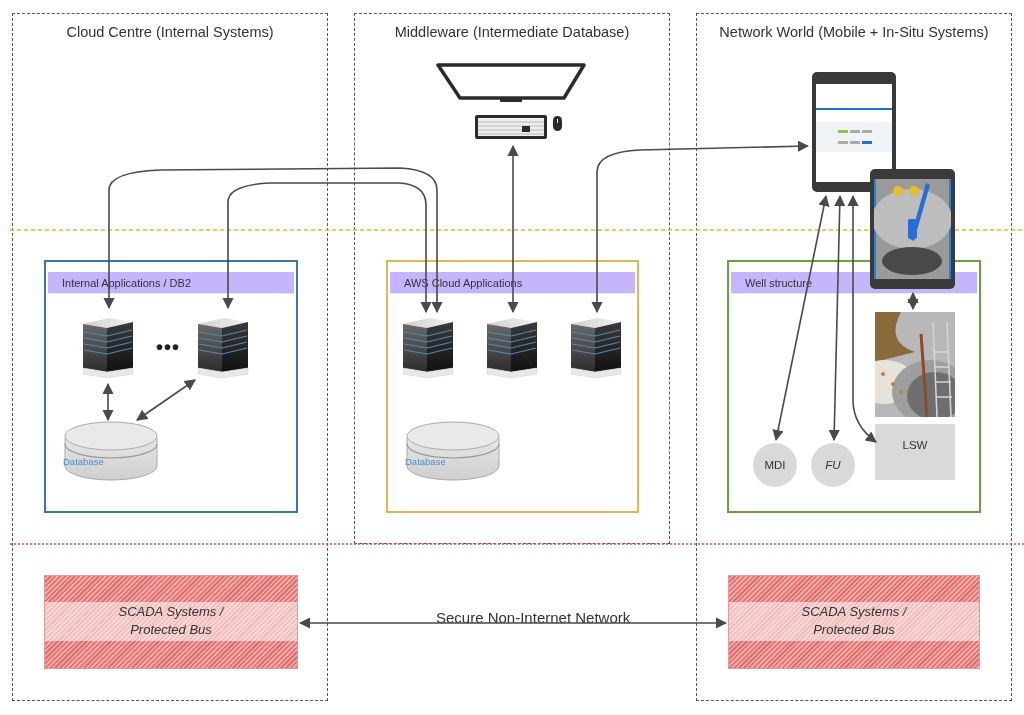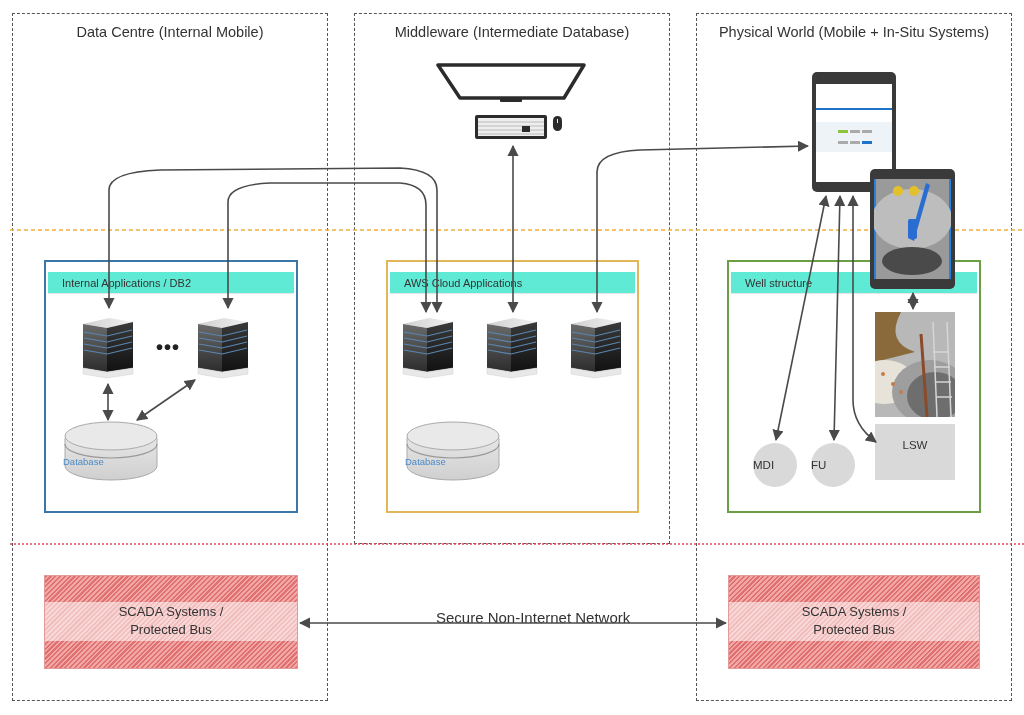--- a/index.html
+++ b/index.html
@@ -1,46 +1,46 @@
 <!DOCTYPE html>
 <html><head>
 <meta charset="utf-8">
 <style>
   html, body { margin:0; padding:0; background:#fff; }
   body { width:1024px; height:715px; position:relative; overflow:hidden; font-family:"Liberation Sans", sans-serif; color:#333; }
   .abs { position:absolute; }
   .zone { position:absolute; border:1.3px dashed #555; box-sizing:border-box; }
   .zone-title { position:absolute; left:0; right:0; top:10px; text-align:center; font-size:14.5px; color:#333; }
   .group { position:absolute; box-sizing:border-box; background:#fff; }
-  .group-header { position:absolute; left:2px; right:2px; top:10px; height:22px; border-bottom:1px solid #e6e6e6; background:#5eead4; font-size:11px; color:#333; padding-left:14px; line-height:22px; box-sizing:border-box; }
+  .group-header { position:absolute; left:2px; right:2px; top:10px; height:22px; border-bottom:1px solid #e6e6e6; background:#c4b5fd; font-size:11px; color:#333; padding-left:14px; line-height:22px; box-sizing:border-box; }
   .server { position:absolute; width:54px; height:64px; }
   .db { position:absolute; width:96px; height:62px; }
   .db-label { position:absolute; left:0; right:0; top:36px; text-align:left; font-size:9.5px; color:#4a8ac6; }
   .ellipsis { position:absolute; font-size:20px; font-weight:bold; color:#222; letter-spacing:1px; }
-  .circle-node { position:absolute; width:44px; height:44px; border-radius:50%; background:#d9d9d9; font-size:11.5px; text-align:left; line-height:44px; color:#333; }
+  .circle-node { position:absolute; width:44px; height:44px; border-radius:50%; background:#d9d9d9; font-size:11.5px; text-align:center; line-height:44px; color:#333; }
   .rect-node { position:absolute; background:#d9d9d9; font-size:11.5px; text-align:center; color:#333; }
   .scada { position:absolute; box-sizing:border-box; border:1px solid #e39a9a;
-    background: repeating-linear-gradient(135deg, #e06f70 0px, #e06f70 1.6px, #f2a7a7 1.6px, #f2a7a7 3.4px); }
+    background: repeating-linear-gradient(135deg, #e06f70 0px, #e06f70 1.6px, #f2a7a7 1.6px, #f2a7a7 3.4px); font-style: italic; }
   .scada-label { position:absolute; left:0; right:0; top:26px; height:38px; background:rgba(255,255,255,0.55); text-align:center; font-size:13px; line-height:18px; color:#333; padding-top:1px; }
   .net-label { position:absolute; font-size:15px; color:#333; }
   .tablet { position:absolute; background:#3a3a3a; border-radius:5px; }
   .tablet-screen { position:absolute; background:#fff; }
   svg.overlay { position:absolute; left:0; top:0; pointer-events:none; }
 </style>
 </head>
 <body>
 
 <div class="zone" style="left:12px; top:13px; width:316px; height:688px;">
-  <div class="zone-title">Data Centre (Internal Mobile)</div>
+  <div class="zone-title">Cloud Centre (Internal Systems)</div>
 </div>
 <div class="zone" style="left:354px; top:13px; width:316px; height:531px;">
   <div class="zone-title">Middleware (Intermediate Database)</div>
 </div>
 <div class="zone" style="left:696px; top:13px; width:316px; height:688px;">
-  <div class="zone-title">Physical World (Mobile + In-Situ Systems)</div>
+  <div class="zone-title">Network World (Mobile + In-Situ Systems)</div>
 </div>
 
 <svg class="overlay" width="1024" height="715">
   <line x1="10" y1="230" x2="1024" y2="230" stroke="#f0b03c" stroke-width="1.6" stroke-dasharray="4,3"></line>
   <line x1="10" y1="544" x2="1024" y2="544" stroke="#e0485a" stroke-width="1.6" stroke-dasharray="2,2"></line>
 </svg>
 
 <div class="group" style="left:44px; top:260px; width:254px; height:253px; border:2px solid #3b76a8;">
   <div class="group-header">Internal Applications / DB2</div>
 </div>
@@ -188,21 +188,21 @@
         <line x1="60" y1="70" x2="76" y2="70"></line>
         <line x1="61" y1="85" x2="77" y2="85"></line>
     </g>
     <circle cx="18" cy="72" r="2" fill="#c47c4a"></circle>
       <circle cx="8" cy="62" r="2" fill="#c47c4a"></circle>
       <circle cx="26" cy="80" r="2" fill="#c47c4a"></circle>
   </svg>
 </div>
 
 <div class="circle-node" style="left:753px; top:443px;">MDI</div>
-<div class="circle-node" style="left:811px; top:443px;">FU</div>
+<div class="circle-node" style="left:811px; top:443px;font-style:italic;">FU</div>
 <div class="rect-node" style="left:875px; top:424px; width:80px; height:56px; line-height:43px;">LSW</div>
 
 <div class="scada" style="left:44px; top:575px; width:254px; height:94px;">
   <div class="scada-label">
     <div>SCADA Systems /</div>
     <div>Protected Bus</div>
   </div>
 </div>
 <div class="scada" style="left:728px; top:575px; width:252px; height:94px;">
   <div class="scada-label">

